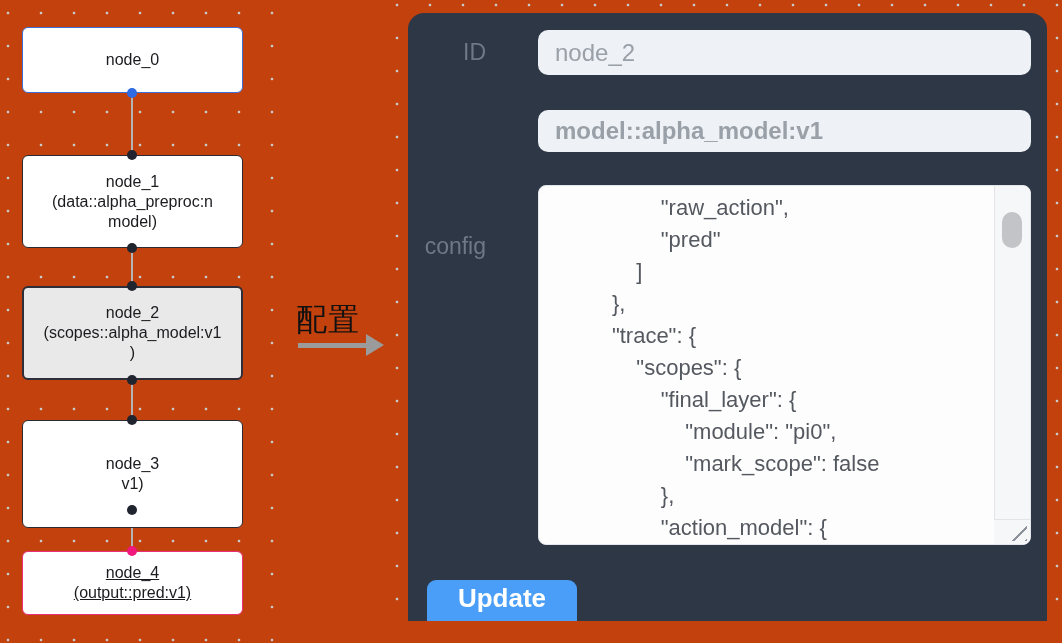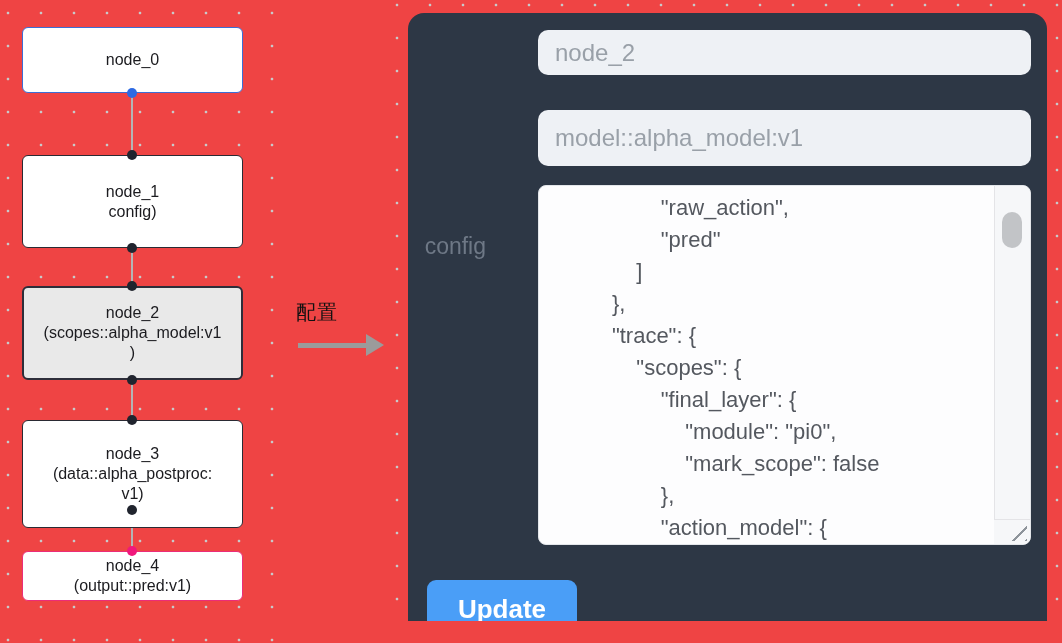--- a/index.html
+++ b/index.html
@@ -1,20 +1,20 @@
 <!DOCTYPE html>
 <html><head>
 <meta charset="utf-8">
 <style>
   * { margin: 0; padding: 0; box-sizing: border-box; }
   html,body { background:#ffffff; }
   .stage {
     position: relative;
     width: 1062px; height: 643px;
-    background: #ef4444;
+    background: #c2410c;
     overflow: hidden;
     font-family: "Liberation Sans", sans-serif;
   }
   
   .left-canvas {
     position: absolute; left: 0; top: 0; width: 280px; height: 643px;
     background-image: radial-gradient(circle at 8px 13px, #c9c9c9 1.5px, transparent 1.6px);
     background-size: 33px 33px;
   }
   .edge {
@@ -24,31 +24,31 @@
     position: absolute; left: 22px; width: 221px;
     background: #ffffff; border: 1.5px solid #2a2a33; border-radius: 6px;
     display: flex; flex-direction: column; align-items: center; justify-content: center;
     font-size: 16px; line-height: 20px; color: #1b1b1f; text-align: center;
   }
   .gnode div { white-space: pre; }
   .gnode.n0 { top: 27px;  height: 66px; border-color: #3c6ed5; }
   .gnode.n1 { top: 155px; height: 93px; text-align: center; }
   .gnode.n2 { top: 286px; height: 94px; background: #e9e9e9; border-width: 2px; border-color: #2e2e3a; }
   .gnode.n3 { top: 420px; height: 108px; }
-  .gnode.n4 { top: 551px; height: 50px; border-color: #ec2d78; }
+  .gnode.n4 { top: 551px; height: 64px; border-color: #ec2d78; text-decoration: underline; }
   .port {
     position: absolute; left: 127px; width: 10px; height: 10px;
     border-radius: 50%; background: #20242e;
   }
   .port.blue { background: #2d6ae3; }
   .port.pink { background: #f0187c; }
   
   .anno-label {
     position: absolute; left: 296px; top: 299px;
-    font-size: 20px; color: #111111; letter-spacing: 1px;
+    font-size: 31px; color: #111111; letter-spacing: 1px;
   }
   .arrow-line {
     position: absolute; left: 298px; top: 343px; width: 70px; height: 5px;
     background: #9b9b9b;
   }
   .arrow-head {
     position: absolute; left: 366px; top: 334px; width: 0; height: 0;
     border-left: 18px solid #9b9b9b;
     border-top: 11px solid transparent;
     border-bottom: 11px solid transparent;
@@ -70,21 +70,21 @@
   .lbl-id   { top: 17px;  height: 45px; line-height: 45px; }
   .lbl-type { top: 97px;  height: 42px; line-height: 42px; }
   .lbl-config { top: 182px; height: 30px; line-height: 30px; margin-top: 36px; }
   .f-input {
     position: absolute; left: 130px; width: 493px;
     background: #eef1f5; border: none; outline: none; border-radius: 10px;
     padding-left: 17px; font-size: 24px; color: #99a0a8;
     font-family: "Liberation Sans", sans-serif;
   }
   .inp-id   { top: 17px; height: 45px; }
-  .inp-type { top: 97px; height: 56px; }
+  .inp-type { top: 97px; height: 42px; font-weight: bold; }
   .editor {
     position: absolute; left: 130px; top: 172px; width: 493px; height: 360px;
     background: #fdfdfe; border: 1px solid #e3e6ea; border-radius: 8px;
     overflow: hidden;
   }
   .code {
     position: absolute; left: 0; top: 6px; right: 37px;
     font-family: "Liberation Sans", sans-serif;
     font-size: 22px; line-height: 32px; color: #54585f;
   }
@@ -106,50 +106,50 @@
     background: repeating-linear-gradient(135deg,
       transparent 0 4px, #8e949b 4px 6px, transparent 6px 9px);
     clip-path: polygon(100% 0, 100% 100%, 0 100%);
   }
   .update-btn {
     position: absolute; left: 19px; top: 567px; width: 150px; height: 54px;
     background: #4a9ef7; border: none; border-radius: 9px;
     color: #ffffff; font-size: 26px; font-weight: 600;
     font-family: "Liberation Sans", sans-serif;
     display: flex; align-items: flex-start; justify-content: center;
-    padding-top: 14px; cursor: pointer;
+    padding-top: 3px; cursor: pointer;
   }
 </style>
 </head>
 <body>
 
 <div class="stage">
 
   <div class="left-canvas">
 
     <div class="edge" style="top:93px;height:62px;"></div>
     <div class="edge" style="top:248px;height:38px;"></div>
     <div class="edge" style="top:380px;height:40px;"></div>
     <div class="edge" style="top:510px;height:41px;"></div>
 
     <div class="gnode n0">
       <div>node_0</div>
     </div>
     <div class="gnode n1">
       <div>node_1</div>
-      <div>config)</div>
+      <div>(data::alpha_preproc:n</div>
+      <div>model)</div>
     </div>
     <div class="gnode n2">
       <div>node_2</div>
       <div>(scopes::alpha_model:v1</div>
       <div>)</div>
     </div>
     <div class="gnode n3">
       <div>node_3</div>
-      <div>(data::alpha_postproc:</div>
       <div>v1)</div>
     </div>
     <div class="gnode n4">
       <div>node_4</div>
       <div>(output::pred:v1)</div>
     </div>
 
     <div class="port blue" style="top:88px;"></div>
     <div class="port" style="top:150px;"></div>
     <div class="port" style="top:243px;"></div>
@@ -160,20 +160,21 @@
     <div class="port pink" style="top:546px;"></div>
   </div>
 
   <div class="anno-label">配置</div>
   <div class="arrow-line"></div>
   <div class="arrow-head"></div>
 
   <div class="right-canvas">
     <div class="panel">
 
+      <div class="f-label lbl-id">ID</div>
       <input class="f-input inp-id" type="text" value="node_2" style="">
 
       <input class="f-input inp-type" type="text" value="model::alpha_model:v1" style="">
 
       <div class="f-label lbl-config">config</div>
 
       <div class="editor">
         <div class="code">
           <div>                "raw_action",</div>
           <div>                "pred"</div>

